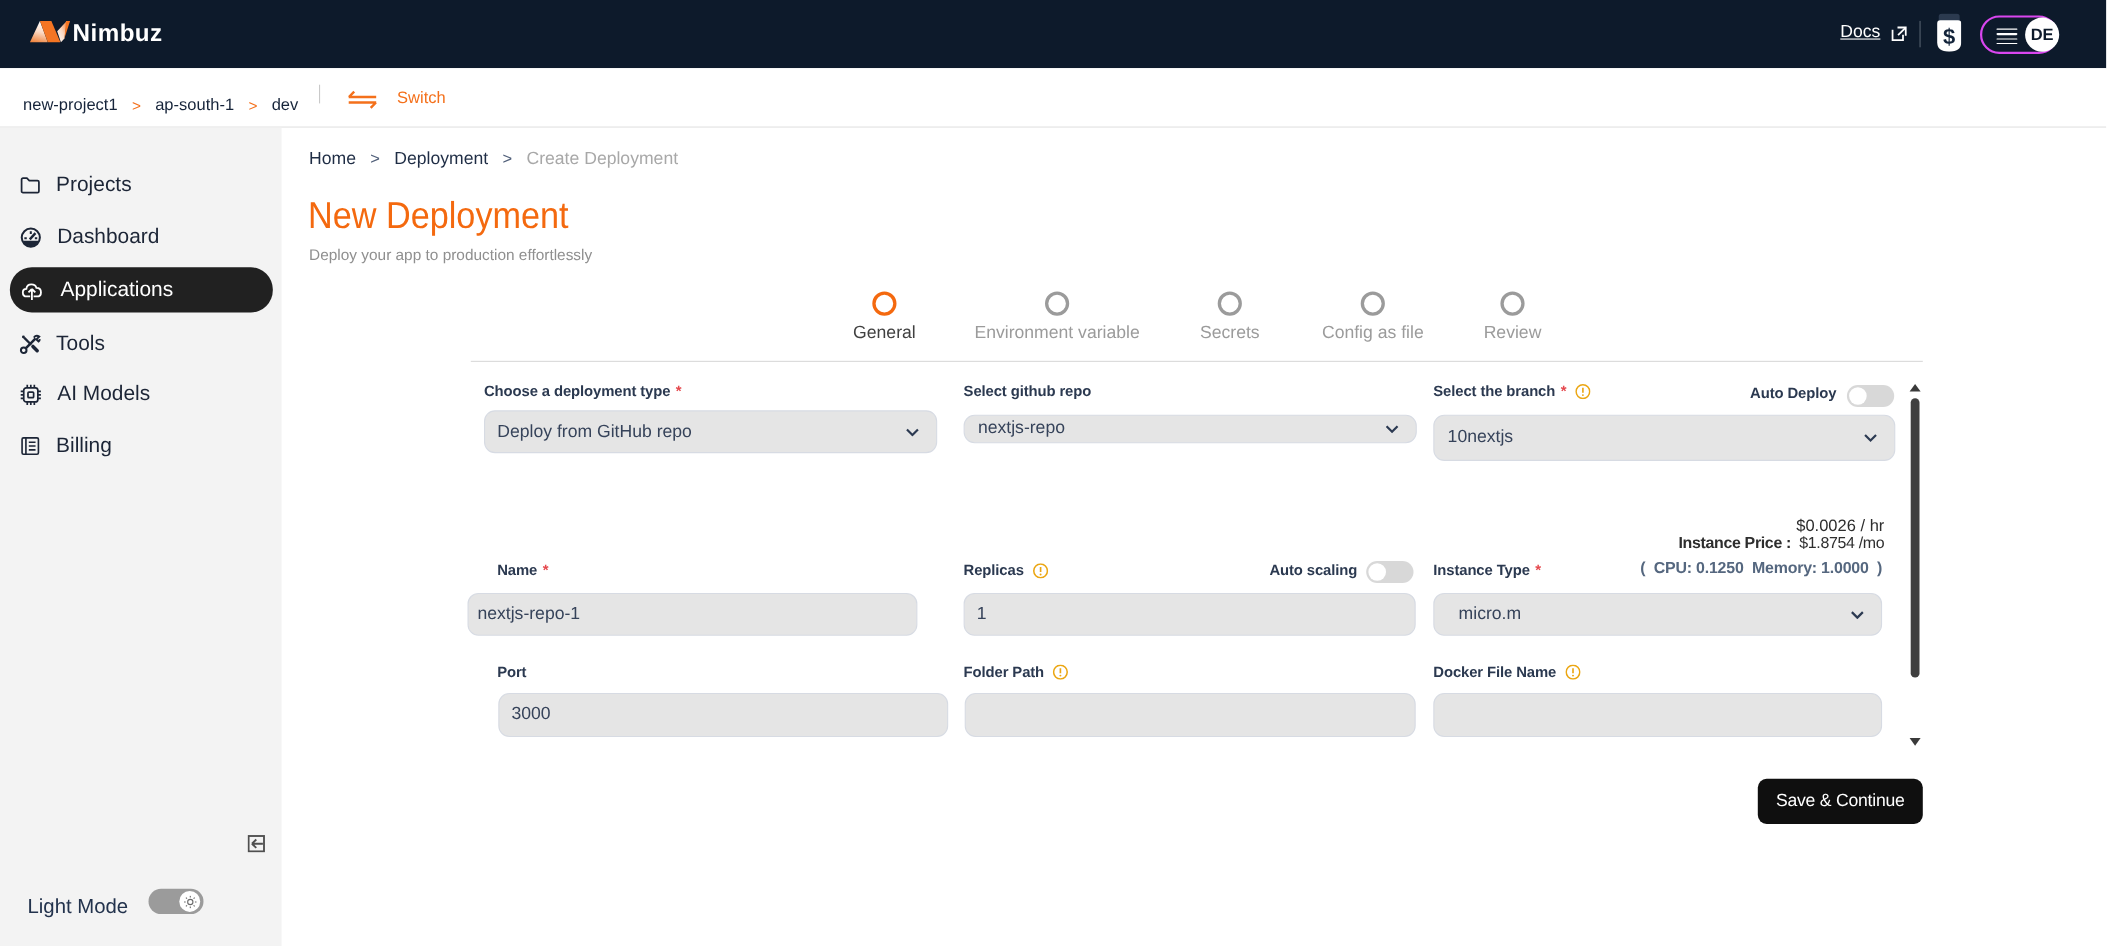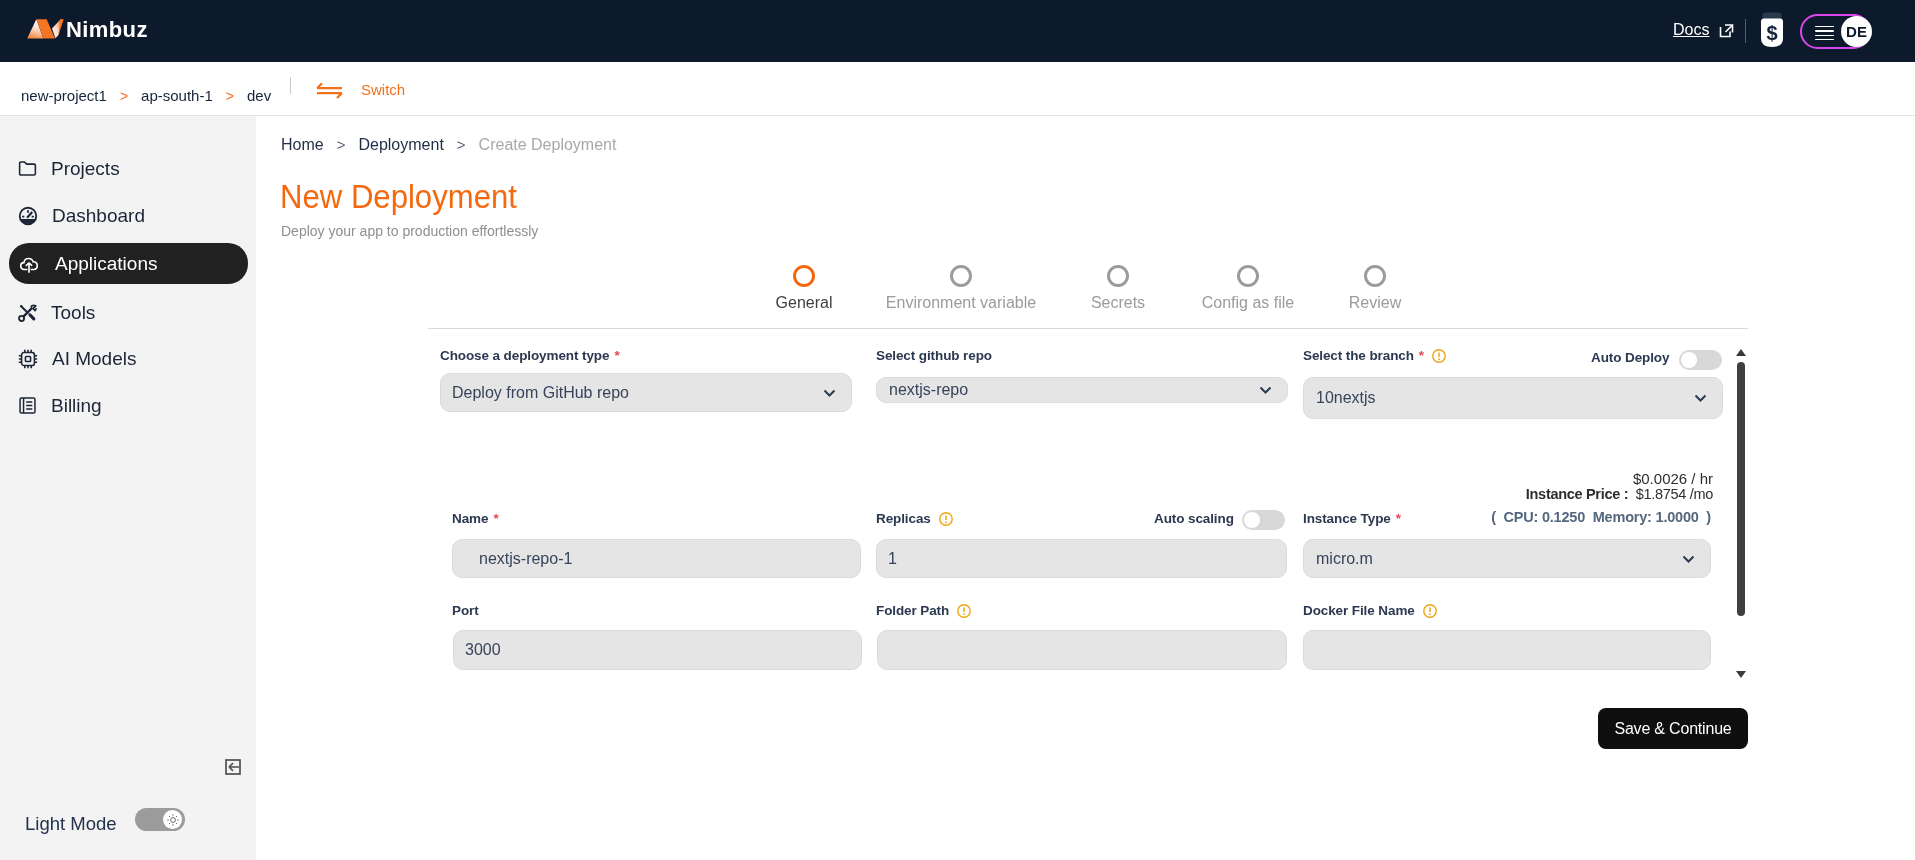--- a/index.html
+++ b/index.html
@@ -268,23 +268,23 @@
         <path d="M7 3.4 L7 8" stroke="#eba612" stroke-width="1.5"></path>
         <circle cx="7" cy="10.2" r="0.9" fill="#eba612"></circle>
       </svg>
   </div>
   <div class="flabel" style="left:1154px;top:511px">Auto scaling</div>
   <div class="toggle" style="left:1242px;top:510px">
       <div class="tknob"></div>
     </div>
   <div class="flabel" style="left:1303px;top:511px">Instance Type<span class="red" style="margin-left:-3px">*</span></div>
 
-  <div class="fbox" style="left:452px;top:539px;width:409px;height:39px;padding-left:26px">nextjs-repo-1</div>
+  <div class="fbox" style="left:425px;top:539px;width:409px;height:39px;padding-left:8px">nextjs-repo-1</div>
   <div class="fbox" style="left:876px;top:539px;width:411px;height:39px">1</div>
-  <div class="fbox" style="left:1303px;top:539px;width:408px;height:39px;padding-left:12px">micro.m
+  <div class="fbox" style="left:1303px;top:539px;width:408px;height:39px;padding-left:22px">micro.m
     <svg class="chev" width="13" height="8" viewBox="0 0 13 8">
         <path d="M1.5 1.5 L6.5 6.5 L11.5 1.5" fill="none" stroke="#2c3a52" stroke-width="2"></path>
       </svg>
   </div>
 
   <div class="flabel" style="left:452px;top:603px">Port</div>
   <div class="flabel" style="left:876px;top:603px">Folder Path
     <svg class="info" viewBox="0 0 14 14" fill="none">
         <circle cx="7" cy="7" r="6.2" stroke="#eba612" stroke-width="1.4"></circle>
         <path d="M7 3.4 L7 8" stroke="#eba612" stroke-width="1.5"></path>

